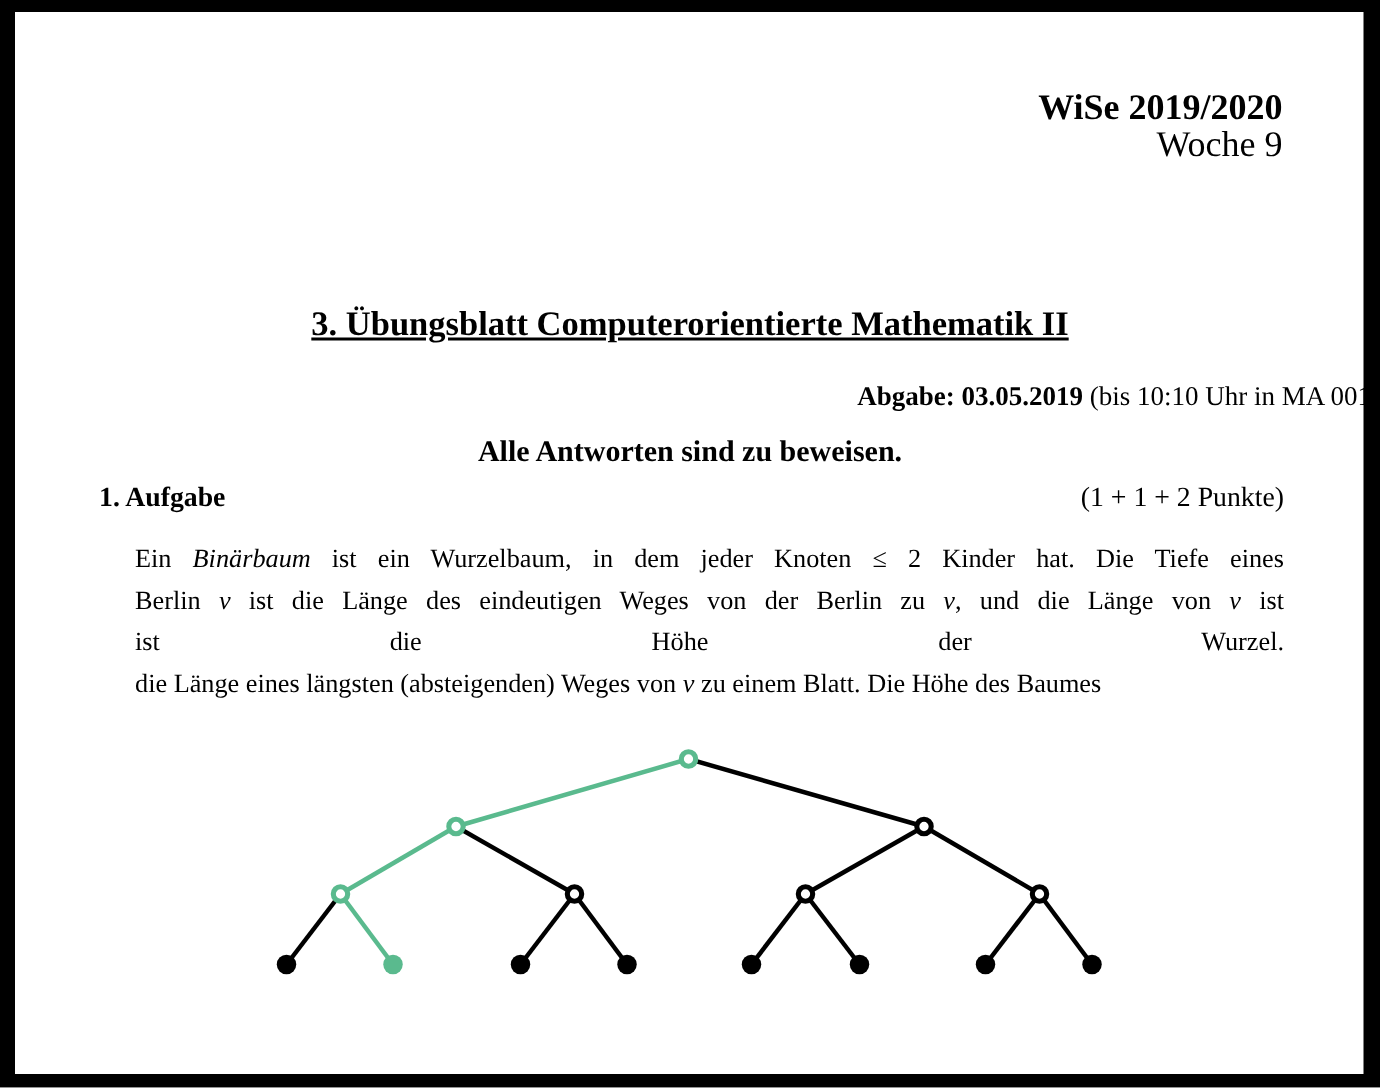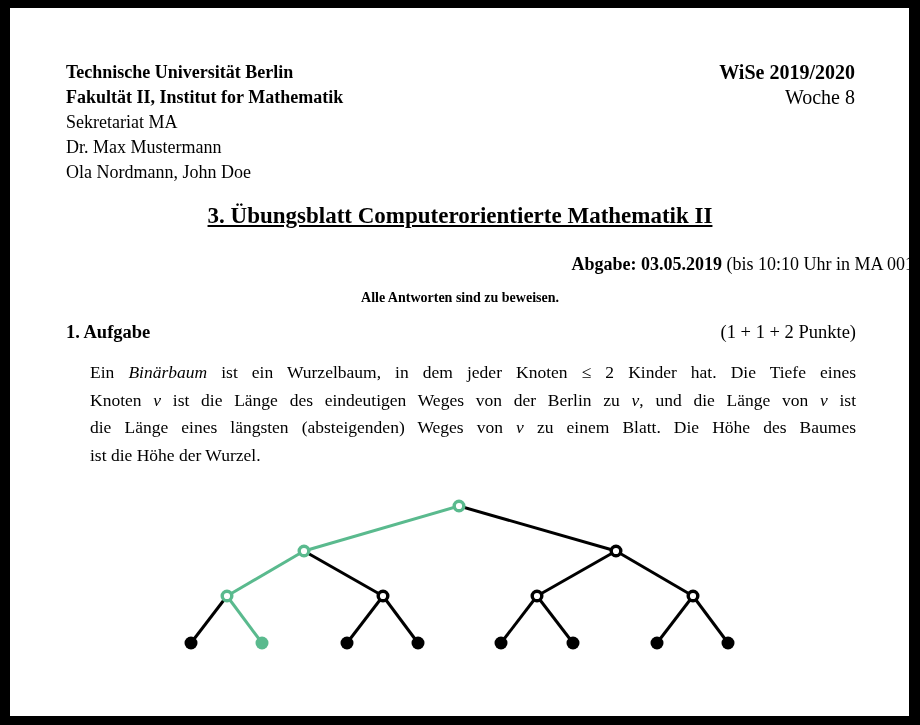--- a/index.html
+++ b/index.html
@@ -19,34 +19,34 @@
     border-width: 8px 11px 9px 10px;
     pointer-events: none;
     z-index: 5;
   }
   .header-left {
     position: absolute; left: 66px; top: 60px;
     font-size: 18px; line-height: 25px;
   }
   .header-right {
     position: absolute; right: 65px; top: 60px;
-    font-size: 20px; line-height: 25px; text-align: right;
+    font-size: 24px; line-height: 25px; text-align: right;
   }
   .b { font-weight: bold; }
   .doc-title {
     position: absolute; left: 0; right: 0; top: 203px;
     text-align: center; font-size: 23px; font-weight: bold; text-decoration: underline;
   }
   .due-line {
     position: absolute; left: 0; right: 0; top: 254px;
     text-align: right; font-size: 18px;
   }
   .notice-line {
     position: absolute; left: 0; right: 0; top: 290px;
-    text-align: center; font-size: 14px; font-weight: bold;
+    text-align: center; font-size: 20px; font-weight: bold;
   }
   .task-row {
     position: absolute; left: 66px; right: 64px; top: 322px;
     display: flex; justify-content: space-between; align-items: flex-start;
     font-size: 18.5px;
   }
   .task-label { font-weight: bold; }
   .body-par {
     position: absolute; left: 66px; right: 64px; top: 359px;
     font-size: 17.5px; line-height: 27.5px;
@@ -59,51 +59,44 @@
     pointer-events: none;
     z-index: 1;
   }
 </style>
 </head>
 <body>
 
 <div class="page">
   <div class="frame-border"></div>
 
-  <div class="header-left">
-    <div class="b">Technische Universität Berlin</div>
-    <div class="b">Fakultät II, Institut for Mathematik</div>
-    <div>Sekretariat MA</div>
-    <div>Dr. Max Mustermann</div>
-    <div>Ola Nordmann, John Doe</div>
-  </div>
 
   <div class="header-right">
     <div class="b">WiSe 2019/2020</div>
-    <div>Woche 8</div>
+    <div>Woche 9</div>
   </div>
 
   <div class="doc-title">3. Übungsblatt Computerorientierte Mathematik II</div>
 
   <div class="due-line">
     <span class="b">Abgabe: 03.05.2019</span><span> (bis 10:10 Uhr in MA 001)</span>
   </div>
 
   <div class="notice-line">Alle Antworten sind zu beweisen.</div>
 
   <div class="task-row">
     <span class="task-label">1. Aufgabe</span>
     <span>(1 + 1 + 2 Punkte)</span>
   </div>
 
   <div class="body-par">
       <div class="par-line"><span>Ein </span><span style="font-style: italic;">Binärbaum</span><span> ist ein Wurzelbaum, in dem jeder Knoten ≤ 2 Kinder hat. Die Tiefe eines</span></div>
-      <div class="par-line"><span>Knoten </span><span style="font-style: italic;">v</span><span> ist die Länge des eindeutigen Weges von der Berlin zu </span><span style="font-style: italic;">v</span><span>, und die Länge von </span><span style="font-style: italic;">v</span><span> ist</span></div>
+      <div class="par-line"><span>Berlin </span><span style="font-style: italic;">v</span><span> ist die Länge des eindeutigen Weges von der Berlin zu </span><span style="font-style: italic;">v</span><span>, und die Länge von </span><span style="font-style: italic;">v</span><span> ist</span></div>
+      <div class="par-line"><span>ist die Höhe der Wurzel.</span></div>
       <div class="par-line"><span>die Länge eines längsten (absteigenden) Weges von </span><span style="font-style: italic;">v</span><span> zu einem Blatt. Die Höhe des Baumes</span></div>
-      <div class="par-line"><span>ist die Höhe der Wurzel.</span></div>
     </div>
 
   <svg id="tree-svg" class="tree-svg" viewBox="0 0 920 725" xmlns="http://www.w3.org/2000/svg">
       <line x1="459" y1="506" x2="304" y2="551" stroke="#5aba8e" stroke-width="3"></line>
       <line x1="459" y1="506" x2="616" y2="551" stroke="#000000" stroke-width="3"></line>
       <line x1="304" y1="551" x2="227" y2="596" stroke="#5aba8e" stroke-width="3"></line>
       <line x1="304" y1="551" x2="383" y2="596" stroke="#000000" stroke-width="3"></line>
       <line x1="616" y1="551" x2="537" y2="596" stroke="#000000" stroke-width="3"></line>
       <line x1="616" y1="551" x2="693" y2="596" stroke="#000000" stroke-width="3"></line>
       <line x1="227" y1="596" x2="191" y2="643" stroke="#000000" stroke-width="3"></line>

